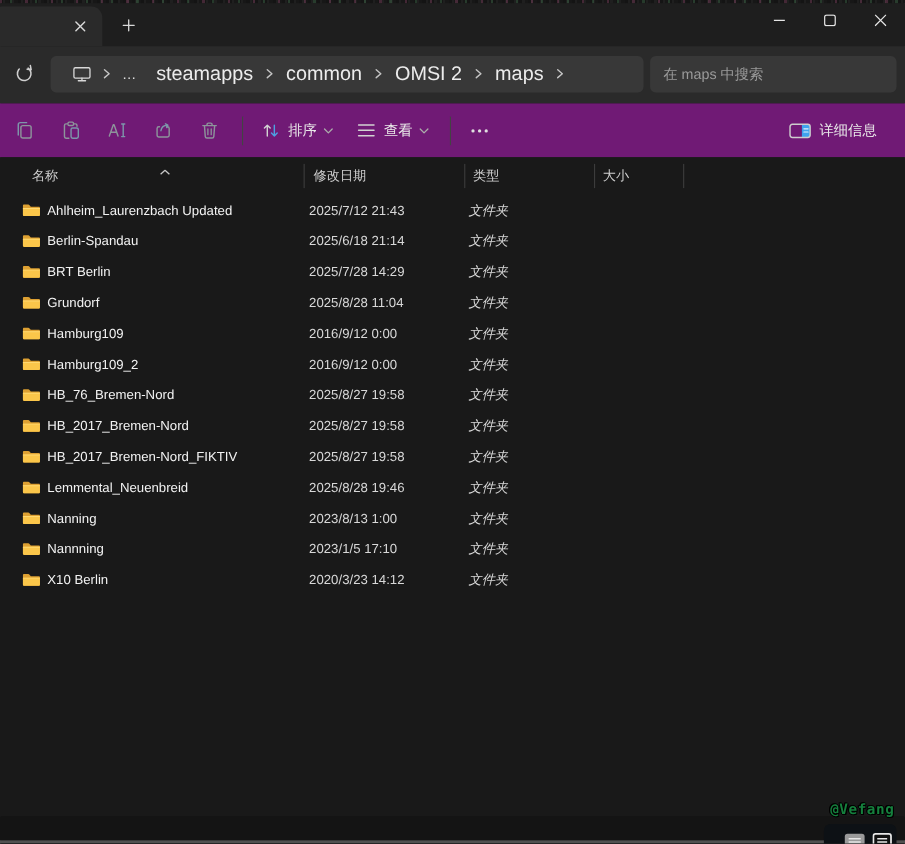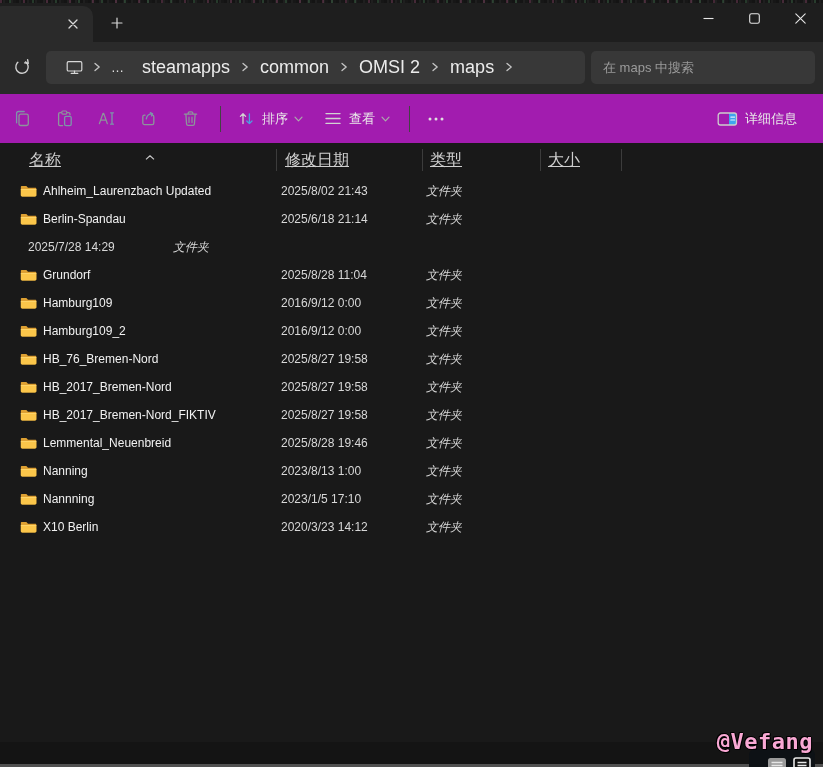--- a/index.html
+++ b/index.html
@@ -54,36 +54,36 @@
   }
   .search-input {
     width:100%; height:100%; background:transparent; border:none; outline:none;
     color:#c4b5fd; font-size:13px; padding:0 12px;
     font-family:"Liberation Sans","DejaVu Sans",sans-serif;
   }
   .search-input::placeholder { color:#9b9b9b; opacity:1; }
 
   
   .toolbar-row {
-    position:absolute; top:94px; left:0; width:100%; height:49px; background:#a21caf;
+    position:absolute; top:94px; left:0; width:100%; height:49px; background:#701a75;
     display:flex; align-items:center; padding:0 14px 0 6px;
   }
   .tool-btn {
     height:36px; min-width:32px; border-radius:5px; display:flex; align-items:center;
     justify-content:center; padding:0 6px; margin-right:9px; cursor:pointer;
   }
   .tool-btn .lbl { color:#e9e9e9; font-size:13px; margin:0 6px 0 7px; white-space:nowrap; }
   .tb-divider { width:1px; height:26px; background:#434343; margin:0 10px 0 4px; flex:0 0 auto; }
   .toolbar-spacer { flex:1 1 auto; }
   .details-btn { margin-right:0; }
 
   
   .list-area { position:absolute; top:143px; left:0; width:100%; height:599px; background:#191919; }
   .header-row { position:relative; height:30px; display:flex; align-items:center; padding-left:24px; margin-top:2px; }
-  .hdr-cell { position:relative; height:100%; display:flex; align-items:center; color:#cfcfcf; font-size:16px; cursor:pointer;text-decoration:underline; }
+  .hdr-cell { position:relative; height:100%; display:flex; align-items:center; color:#cfcfcf; font-size:12px; cursor:pointer; }
   .hdr-cell::after { content:''; position:absolute; right:0; top:4px; bottom:4px; width:1px; background:#3c3c3c; }
   .h-name { width:253px; padding-left:5px; }
   .h-date { width:146px; padding-left:8px; }
   .h-type { width:118px; padding-left:7px; }
   .h-size { width:81px;  padding-left:7px; }
   .sort-caret { position:absolute; top:1px; left:145px; }
 
   .rows { margin-top:2px; }
   .row { height:28px; display:flex; align-items:center; padding-left:20px; cursor:pointer; }
   .cell { display:flex; align-items:center; height:100%; overflow:hidden; white-space:nowrap; }
@@ -96,21 +96,21 @@
   
   .status-bar { position:absolute; top:742px; left:0; width:100%; height:22px; background:#141414; }
   .bottom-edge { position:absolute; bottom:0; left:0; width:100%; height:3px; background:#515151; }
 
   
   .watermark { position:absolute; right:6px; bottom:0; width:110px; height:34px; pointer-events:none; }
   .wm-backplate { position:absolute; right:2px; bottom:-10px; width:66px; height:28px; background:#0d1115; border-radius:6px; }
   .wm-text {
     position:absolute; right:4px; top:-4px;
     font-family:"DejaVu Sans Mono","Liberation Mono",monospace;
-    font-size:22px; font-weight:bold; color:#f9a8d4; letter-spacing:0.5px;
+    font-size:13px; font-weight:bold; color:#15803d; letter-spacing:0.5px;
     text-shadow:-1px 0 #000, 1px 0 #000, 0 -1px #000, 0 1px #000, 1px 1px #000, -1px -1px #000;
   }
   .wm-icons { position:absolute; right:6px; bottom:-7px; display:flex; gap:6px; }
 </style>
 </head>
 <body>
 
 <div class="window">
 
   <div class="noise-strip"></div>
@@ -297,21 +297,21 @@
       <div class="cell c-name">
         <span class="folder-ic">
           <svg width="17" height="14" viewBox="0 0 20 16">
             <path d="M1 3.2 C1 2.5 1.5 2 2.2 2 H6.8 C7.2 2 7.6 2.2 7.8 2.5 L9.4 4.3 H18 C18.7 4.3 19.2 4.8 19.2 5.5 V13 C19.2 13.8 18.6 14.4 17.8 14.4 H2.4 C1.6 14.4 1 13.8 1 13 Z" fill="#dda032"></path>
             <path d="M1 5.8 H19.2 V13 C19.2 13.8 18.6 14.4 17.8 14.4 H2.4 C1.6 14.4 1 13.8 1 13 Z" fill="#fbc64a"></path>
             <path d="M1 5.8 H19.2 V6.8 H1 Z" fill="#ffd870"></path>
           </svg>
         </span>
         <span class="fname">Ahlheim_Laurenzbach Updated</span>
       </div>
-      <div class="cell c-date">2025/8/02 21:43</div>
+      <div class="cell c-date">2025/7/12 21:43</div>
       <div class="cell c-type">文件夹</div>
       <div class="cell c-size"></div>
     </div>
 
     <div class="row">
       <div class="cell c-name">
         <span class="folder-ic">
           <svg width="17" height="14" viewBox="0 0 20 16">
             <path d="M1 3.2 C1 2.5 1.5 2 2.2 2 H6.8 C7.2 2 7.6 2.2 7.8 2.5 L9.4 4.3 H18 C18.7 4.3 19.2 4.8 19.2 5.5 V13 C19.2 13.8 18.6 14.4 17.8 14.4 H2.4 C1.6 14.4 1 13.8 1 13 Z" fill="#dda032"></path>
             <path d="M1 5.8 H19.2 V13 C19.2 13.8 18.6 14.4 17.8 14.4 H2.4 C1.6 14.4 1 13.8 1 13 Z" fill="#fbc64a"></path>
@@ -319,20 +319,30 @@
           </svg>
         </span>
         <span class="fname">Berlin-Spandau</span>
       </div>
       <div class="cell c-date">2025/6/18 21:14</div>
       <div class="cell c-type">文件夹</div>
       <div class="cell c-size"></div>
     </div>
 
     <div class="row">
+      <div class="cell c-name">
+        <span class="folder-ic">
+          <svg width="17" height="14" viewBox="0 0 20 16">
+            <path d="M1 3.2 C1 2.5 1.5 2 2.2 2 H6.8 C7.2 2 7.6 2.2 7.8 2.5 L9.4 4.3 H18 C18.7 4.3 19.2 4.8 19.2 5.5 V13 C19.2 13.8 18.6 14.4 17.8 14.4 H2.4 C1.6 14.4 1 13.8 1 13 Z" fill="#dda032"></path>
+            <path d="M1 5.8 H19.2 V13 C19.2 13.8 18.6 14.4 17.8 14.4 H2.4 C1.6 14.4 1 13.8 1 13 Z" fill="#fbc64a"></path>
+            <path d="M1 5.8 H19.2 V6.8 H1 Z" fill="#ffd870"></path>
+          </svg>
+        </span>
+        <span class="fname">BRT Berlin</span>
+      </div>
       <div class="cell c-date">2025/7/28 14:29</div>
       <div class="cell c-type">文件夹</div>
       <div class="cell c-size"></div>
     </div>
 
     <div class="row">
       <div class="cell c-name">
         <span class="folder-ic">
           <svg width="17" height="14" viewBox="0 0 20 16">
             <path d="M1 3.2 C1 2.5 1.5 2 2.2 2 H6.8 C7.2 2 7.6 2.2 7.8 2.5 L9.4 4.3 H18 C18.7 4.3 19.2 4.8 19.2 5.5 V13 C19.2 13.8 18.6 14.4 17.8 14.4 H2.4 C1.6 14.4 1 13.8 1 13 Z" fill="#dda032"></path>

